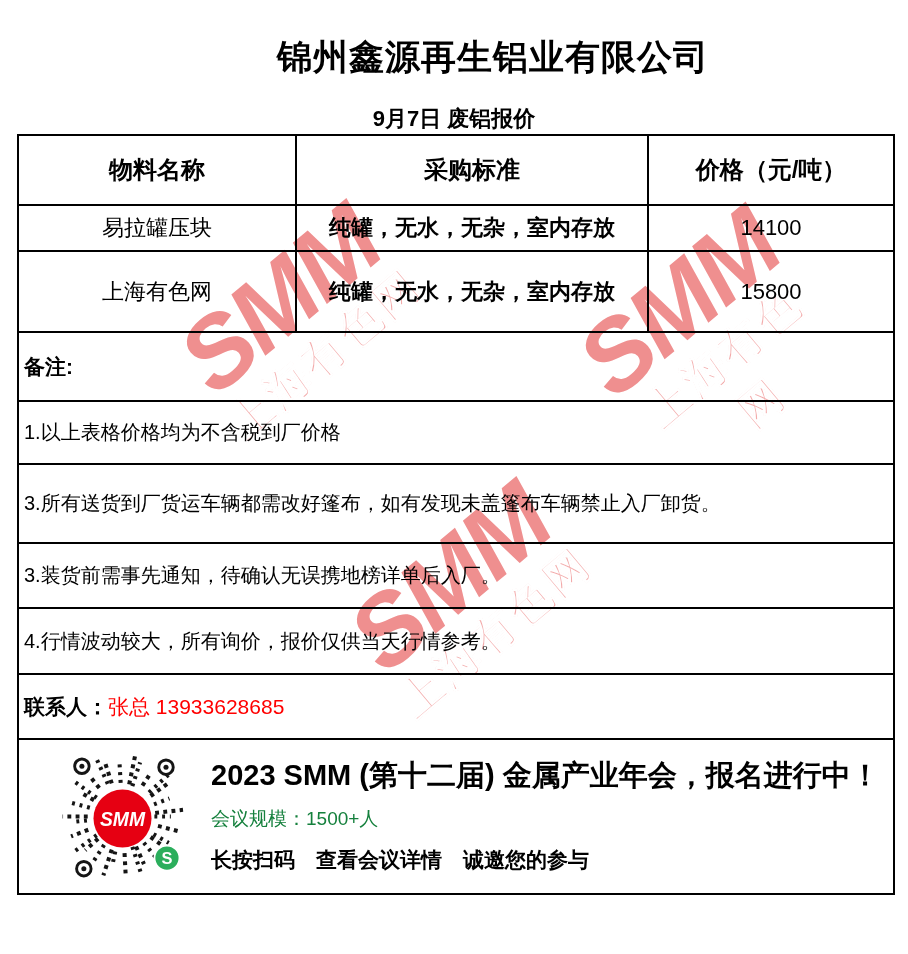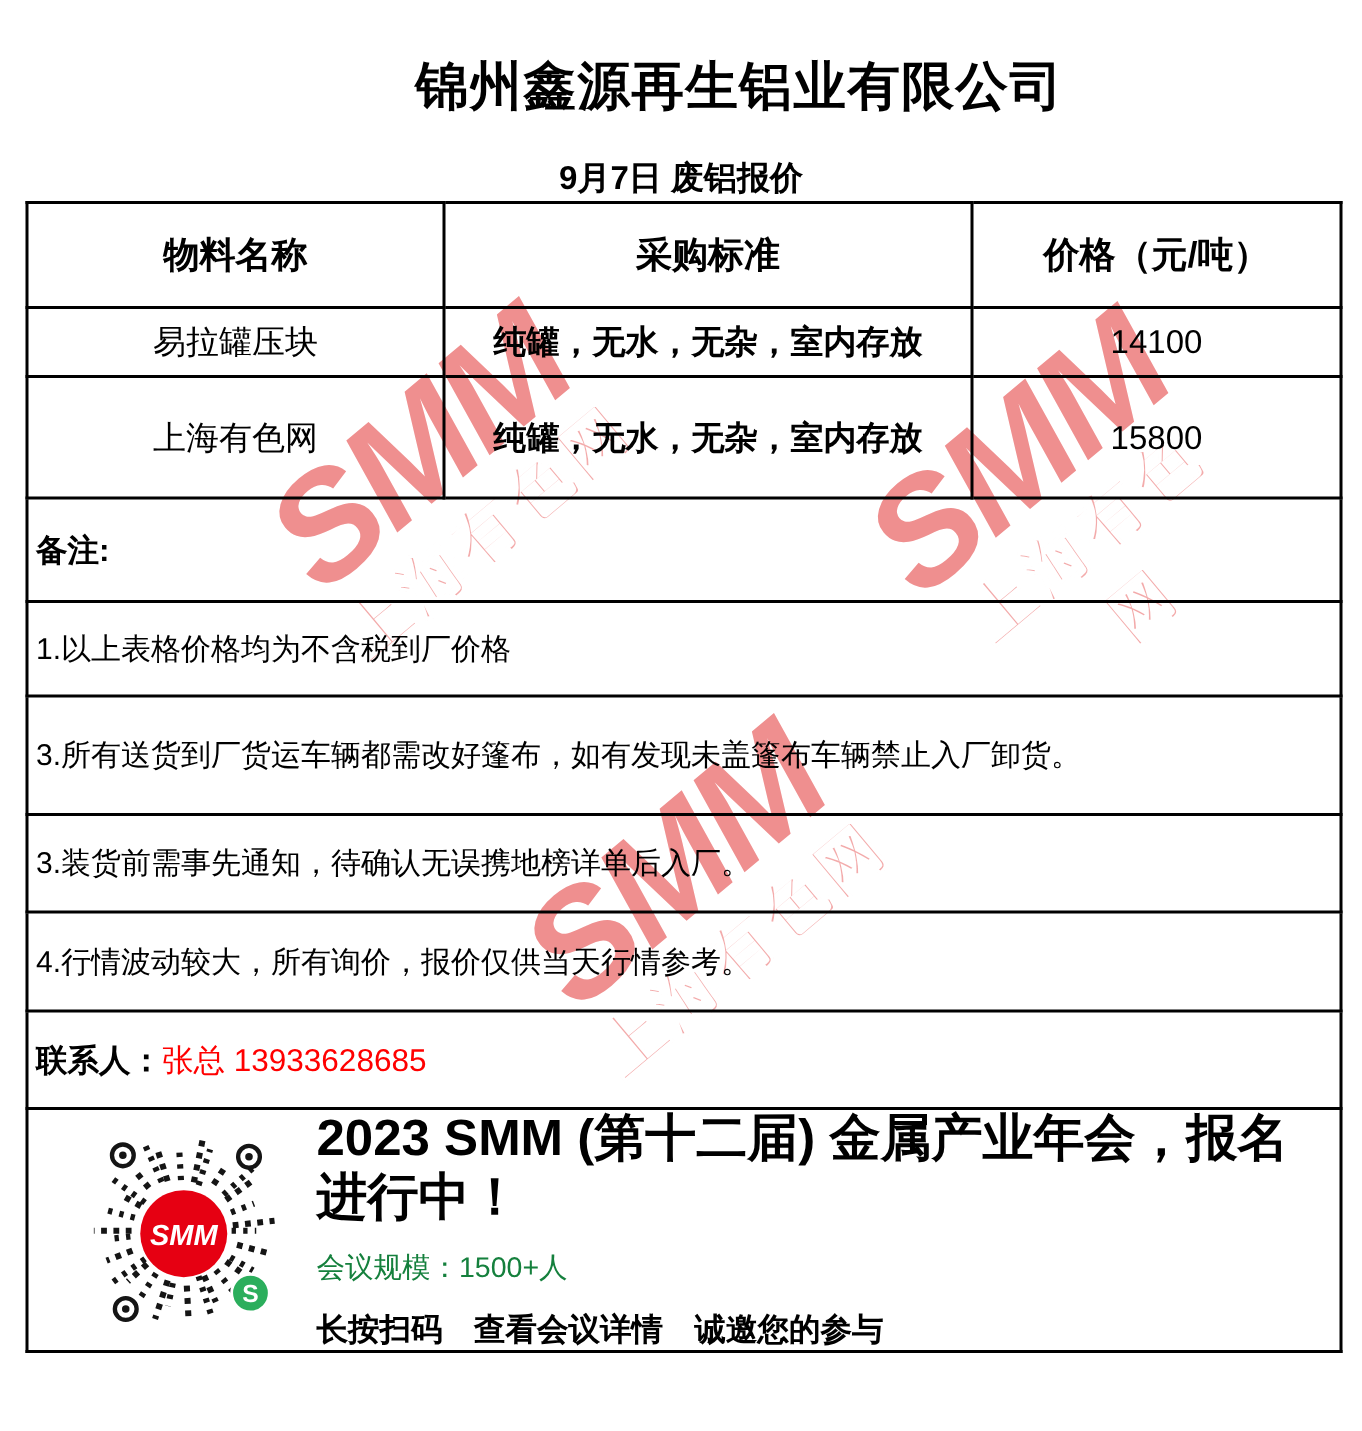--- a/index.html
+++ b/index.html
@@ -41,21 +41,21 @@
   td.mat-price{font-size:22px;text-align:center;font-weight:normal;}
   td.fullrow{font-size:20px;text-align:left;padding-left:6px;}
   td.fullrow.bold{font-weight:bold;font-size:21px;}
   .contact-label{font-weight:bold;font-size:21px;}
   .contact-value{color:#ff0000;font-size:21px;font-weight:normal;}
   
   td.promo-cell{padding:0;}
   .promo-wrap{display:flex;align-items:center;height:100%;}
   .qr{margin-left:26px;flex:0 0 auto;}
   .promo-text{margin-left:16px;flex:1 1 auto;}
-  .promo-title{font-size:34px;font-weight:bold;line-height:1.15;}
+  .promo-title{font-size:29px;font-weight:bold;line-height:1.15;}
   .promo-scale{font-size:19px;color:#15803d;margin-top:14px;}
   .promo-cta{font-size:21px;font-weight:bold;margin-top:14px;}
   
   .watermark{
     position:absolute;z-index:3;pointer-events:none;
     mix-blend-mode:multiply;text-align:center;
     transform:translate(-50%,-50%) rotate(-40deg);
   }
   .wm-smm{
     font-size:100px;font-weight:bold;font-style:italic;line-height:.85;

